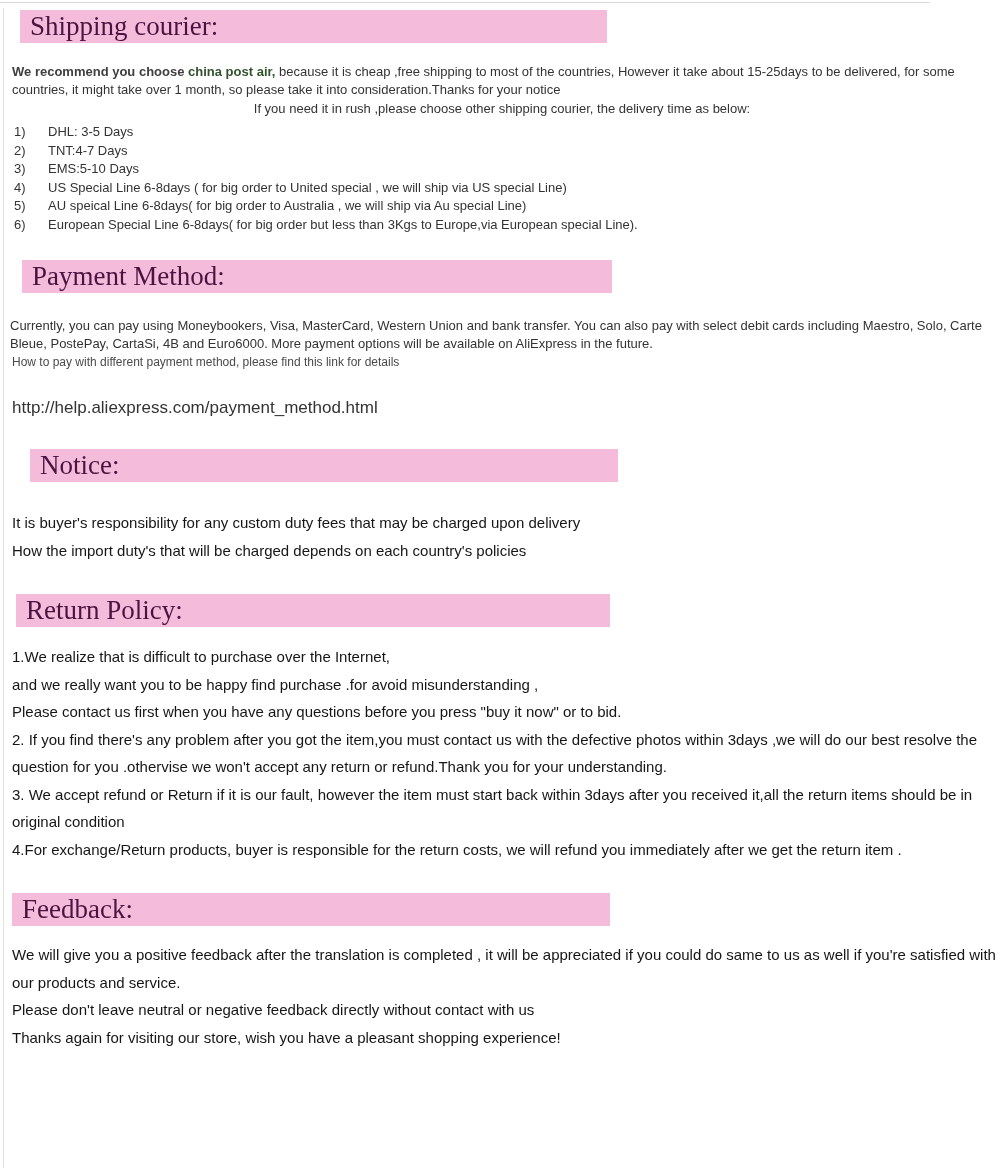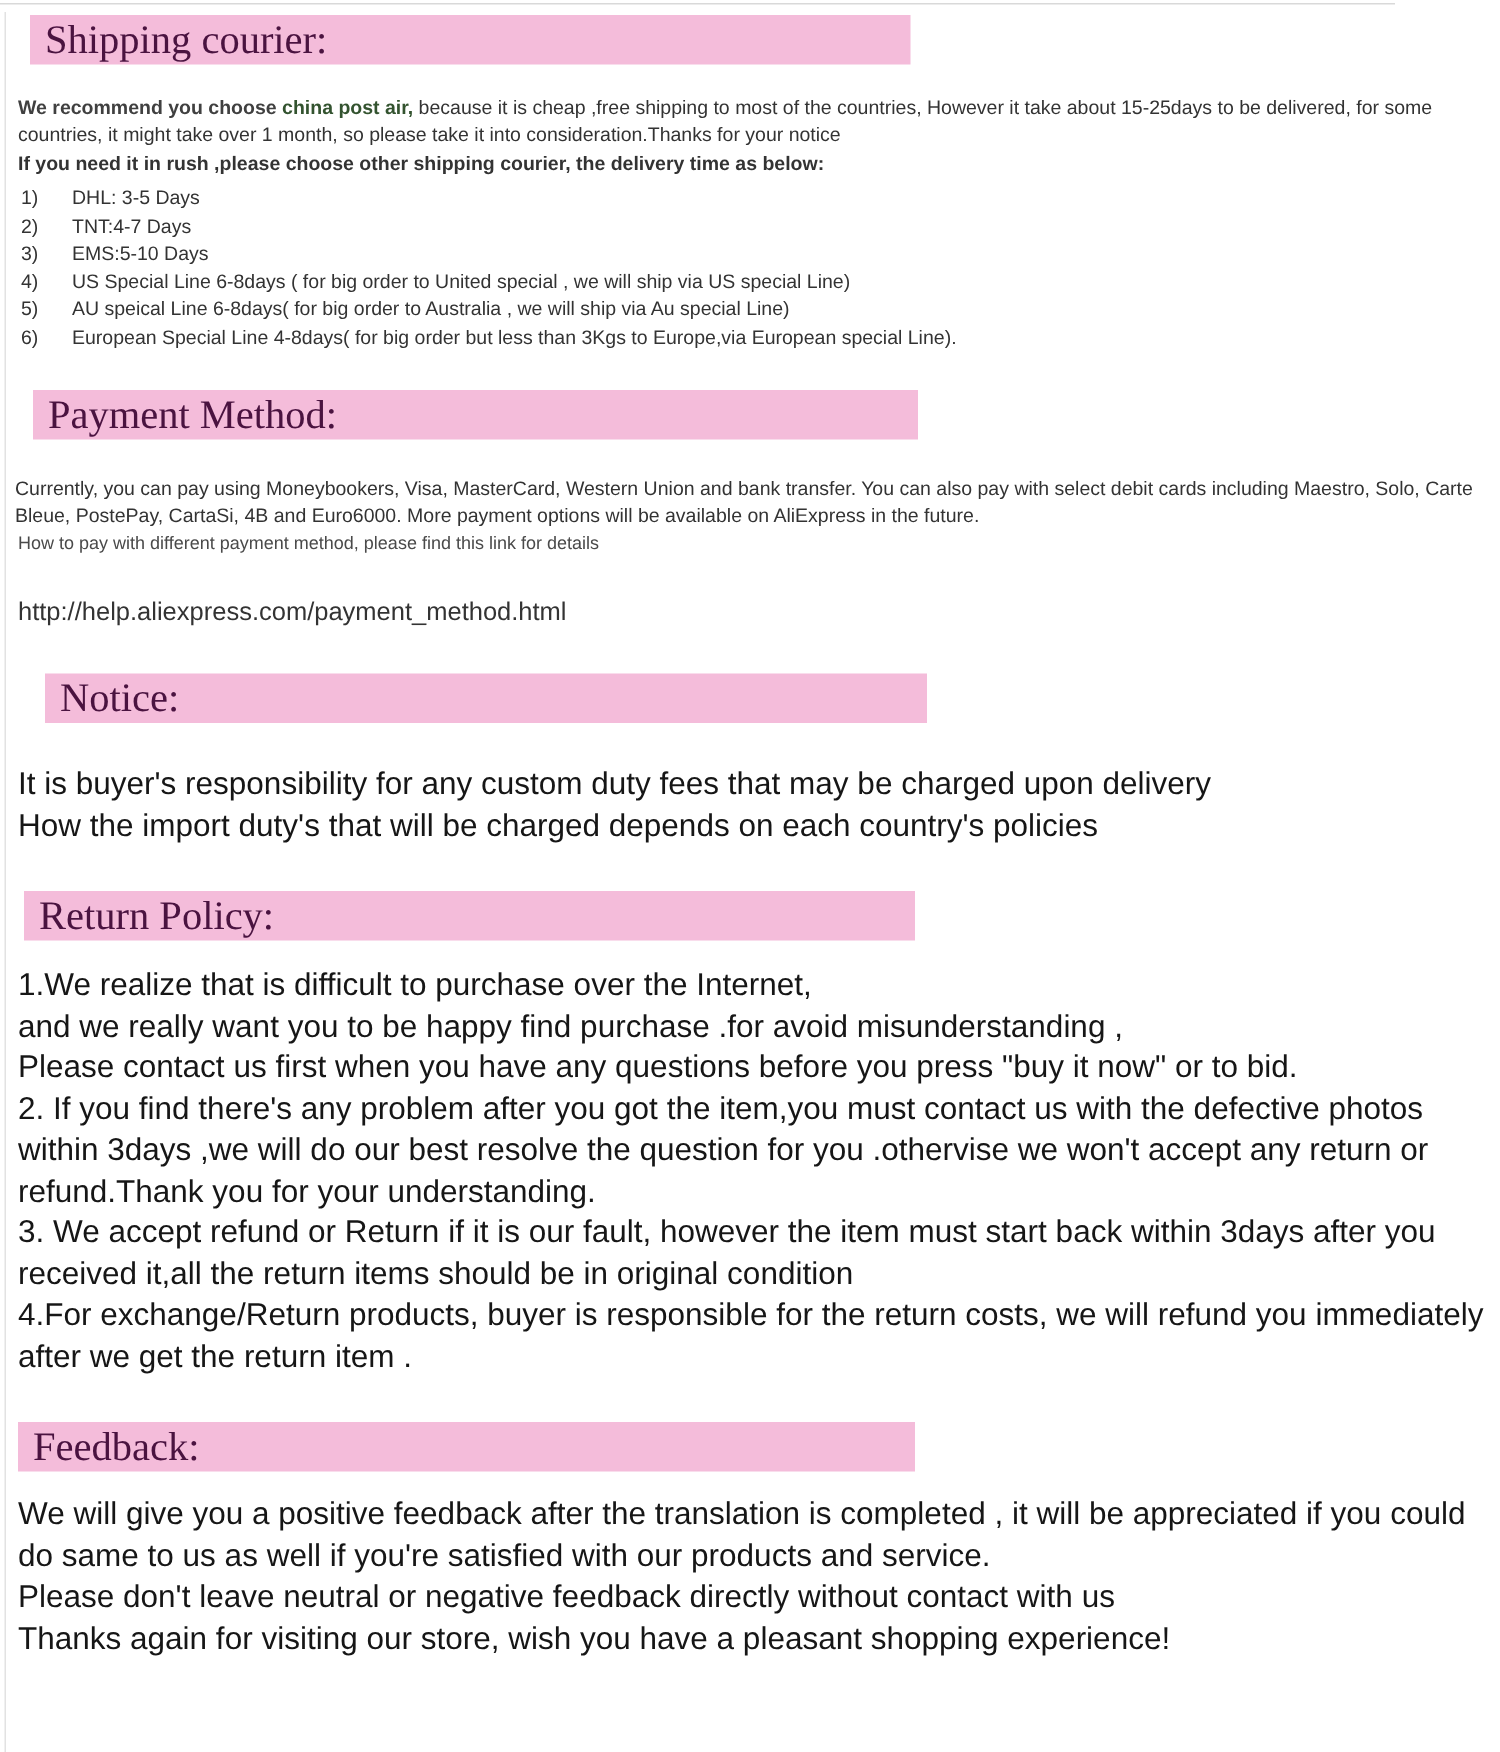--- a/index.html
+++ b/index.html
@@ -50,22 +50,23 @@
     color: #333;
   }
   .intro {
     margin: 20px 0 0 12px;
     width: 980px;
   }
   .intro b { color: #404040; }
   .intro b.green { color: #33532f; }
   .rush {
     margin: 1px 0 0 12px;
-    font-weight: bold;
+    font-weight: normal;
     width: 980px;
+    text-align: center;
   }
   .courier-list { margin: 5px 0 0 14px; }
   .courier-row { display: flex; line-height: 18.5px; }
   .courier-row .num { width: 34px; flex: 0 0 34px; }
 
   .pay-para {
     margin: 24px 0 0 10px;
     width: 985px;
   }
   .howto {
@@ -74,21 +75,21 @@
     color: #4a4a4a;
     line-height: 17px;
   }
   .pay-link {
     margin: 27px 0 0 12px;
     font-size: 17px;
     color: #333;
   }
 
   .big-text {
-    font-size: 21px;
+    font-size: 15px;
     line-height: 27.5px;
     color: #161616;
     width: 985px;
     margin-left: 12px;
   }
   .notice-body { margin-top: 27px; }
   .returns-body { margin-top: 16px; }
   .feedback-body { margin-top: 15px; }
 </style>
 </head>
@@ -121,21 +122,21 @@
     <div class="courier-row">
       <span class="num">4)</span>
       <span>US Special Line 6-8days ( for big order to United special , we will ship via US special Line)</span>
     </div>
     <div class="courier-row">
       <span class="num">5)</span>
       <span>AU speical Line 6-8days( for big order to Australia , we will ship via Au special Line)</span>
     </div>
     <div class="courier-row">
       <span class="num">6)</span>
-      <span>European Special Line 4-8days( for big order but less than 3Kgs to Europe,via European special Line).</span>
+      <span>European Special Line 6-8days( for big order but less than 3Kgs to Europe,via European special Line).</span>
     </div>
   </div>
 
   <div class="banner b2">
     <span>Payment Method:</span>
   </div>
   <div class="small-text pay-para">Currently, you can pay using Moneybookers, Visa, MasterCard, Western Union and bank transfer. You can also pay with select debit cards including Maestro, Solo, Carte Bleue, PostePay, CartaSi, 4B and Euro6000. More payment options will be available on AliExpress in the future.</div>
   <div class="howto">How to pay with different payment method, please find this link for details</div>
   <div class="pay-link">http://help.aliexpress.com/payment_method.html</div>
 

